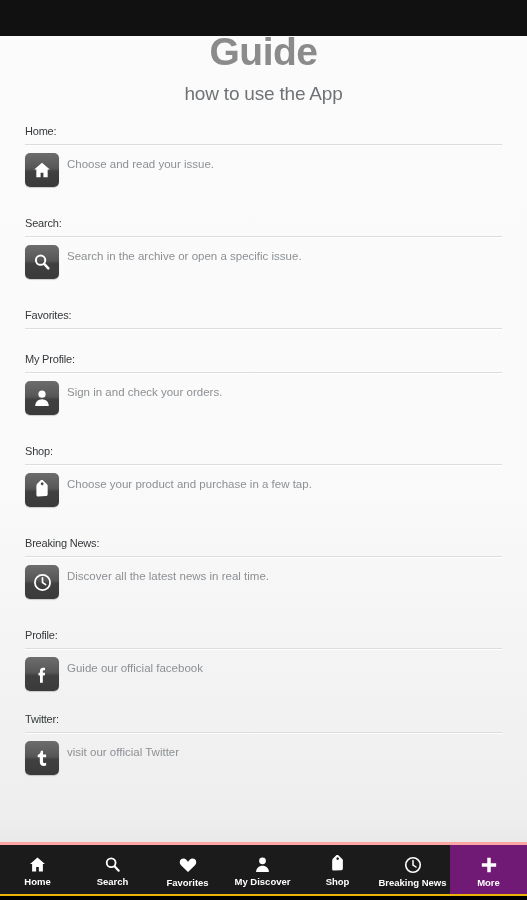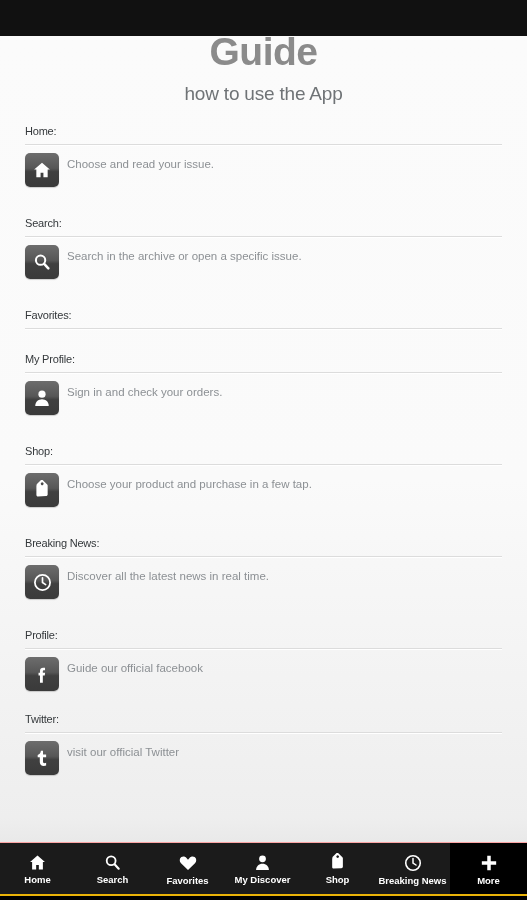--- a/index.html
+++ b/index.html
@@ -104,34 +104,34 @@
   
   .tabbar {
     position: absolute;
     left: 0;
     top: 806px;
     width: 527px;
     height: 52px;
     background: #1b1b1b;
     display: flex;
     align-items: stretch;
-    border-top: 1px solid #fca5a5;
+    border-top: 3px solid #fca5a5;
   }
   .tab {
     flex: 1 1 0;
     display: flex;
     flex-direction: column;
     align-items: center;
     justify-content: center;
     gap: 3px;
     color: #ffffff;
   }
   .tab.more {
     flex: 0 0 77px;
-    background: #000000;
+    background: #701a75;
   }
   .tab-label {
     font-size: 9.5px;
     font-weight: bold;
     color: #ffffff;
     line-height: 10px;
     white-space: nowrap;
   }
   .tab svg { display: block; }
 

